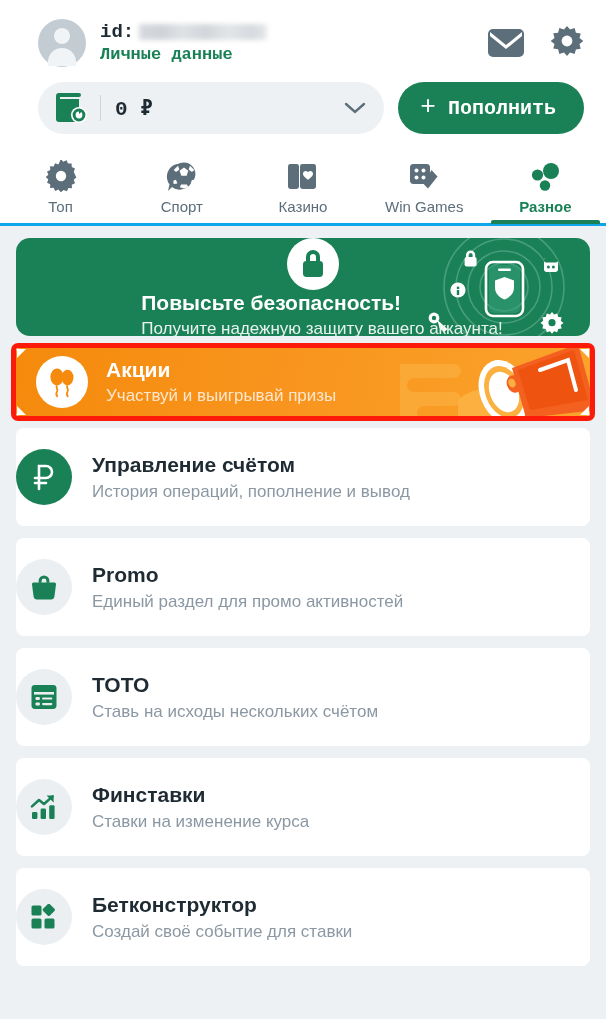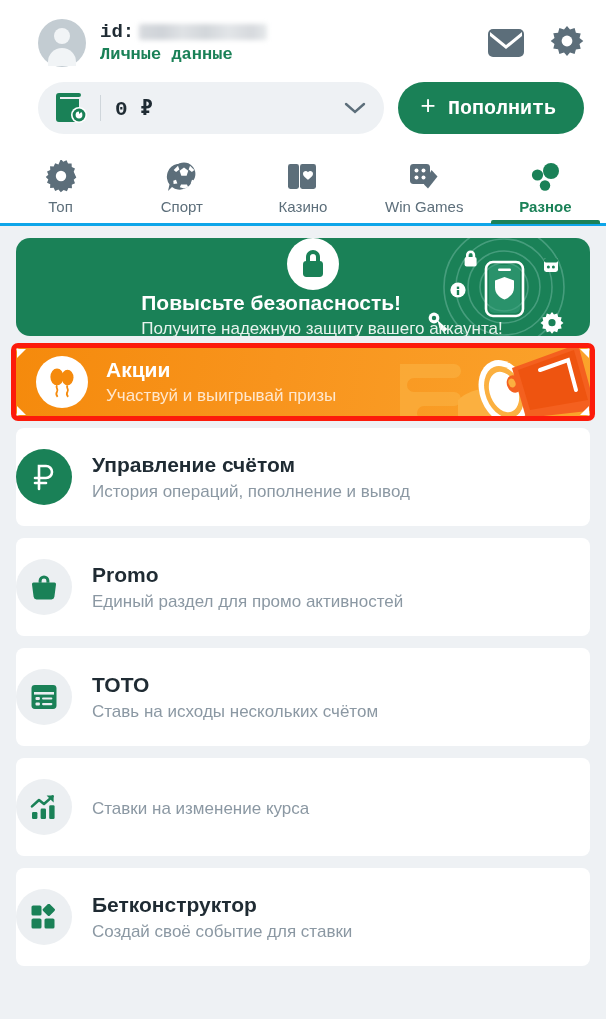--- a/index.html
+++ b/index.html
@@ -349,20 +349,21 @@
       <div class="card-ic">
         <svg width="28" height="28" viewBox="0 0 28 28" fill="currentColor">
           <path d="M2 13.4 L9 7 L14 11 L22.6 3.4" fill="none" stroke="currentColor" stroke-width="2.6" stroke-linecap="round" stroke-linejoin="round"></path>
           <path d="M16.6 2.6 h7 v7 l-2.6-2.6 -2-2z"></path>
           <rect x="2" y="19" width="5.4" height="7" rx="1.3"></rect>
           <rect x="10.6" y="15.6" width="5.4" height="10.4" rx="1.3"></rect>
           <rect x="19.2" y="12.2" width="5.4" height="13.8" rx="1.3"></rect>
         </svg>
       </div>
       <div class="card-tx">
+        <div class="card-title">Финставки</div>
         <div class="card-sub">Ставки на изменение курса</div>
       </div>
     </div>
 
     <div class="card">
       <div class="card-ic">
         <svg width="28" height="26" viewBox="0 0 28 26" fill="currentColor">
           <rect x="1.5" y="1.5" width="10" height="10" rx="1.6"></rect>
           <rect x="1.5" y="14.5" width="10" height="10" rx="1.6"></rect>
           <rect x="14.5" y="14.5" width="10" height="10" rx="1.6"></rect>

